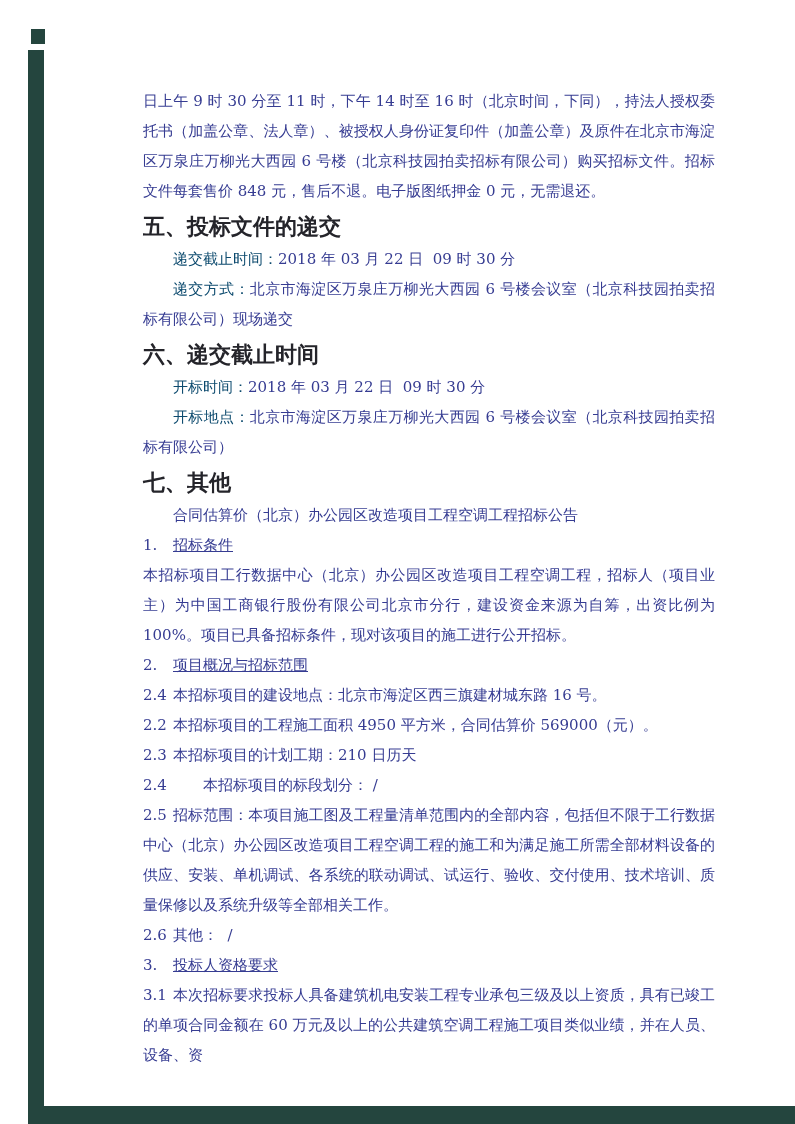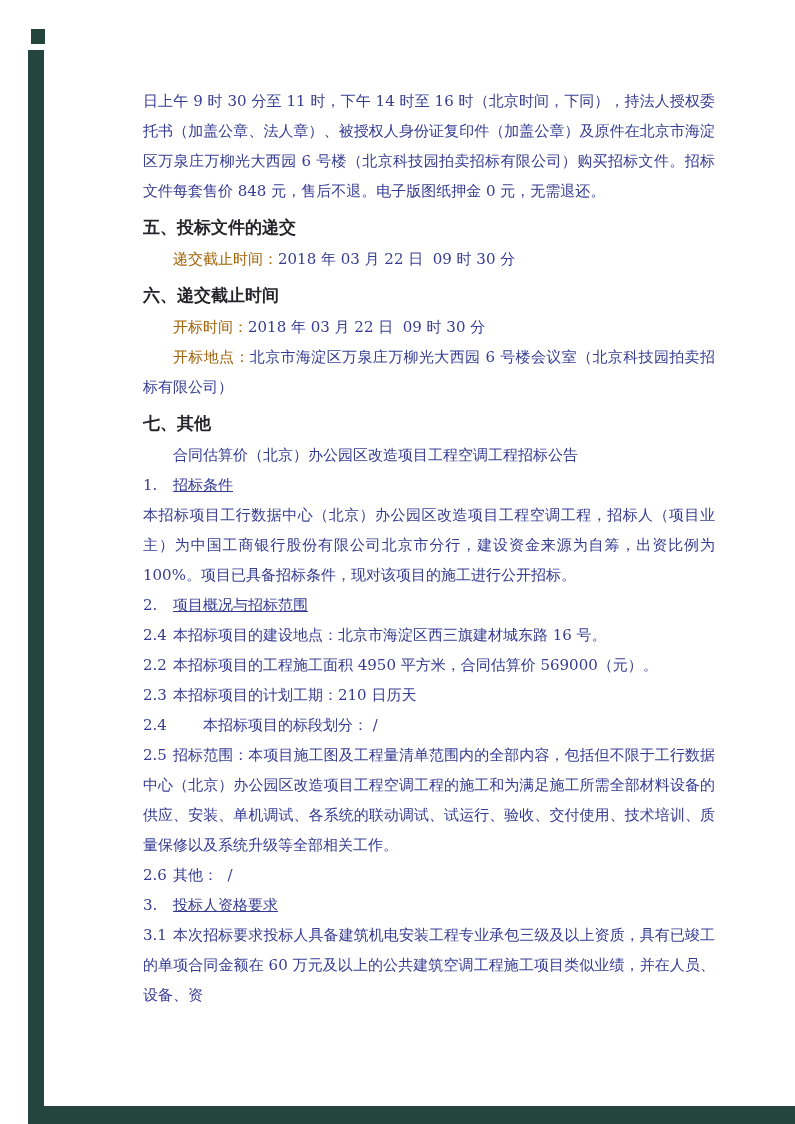--- a/index.html
+++ b/index.html
@@ -33,47 +33,48 @@
     left: 115px; top: 86px;
     width: 572px;
     font-size: 15px;
     line-height: 30px;
     color: #363c92;
   }
   .content p { margin: 0; }
   .just { text-align: justify; }
   .sec-h {
     font-family: "DejaVu Sans", "Liberation Sans", sans-serif;
-    font-size: 17px;
+    font-size: 22px;
     font-weight: bold;
     color: #24242a;
     line-height: 30px;
     margin: 6px 0 2px 0;
   }
   .item { text-indent: 2em; }
-  .item .label { color: #a16207; }
+  .item .label { color: #0c4a6e; }
   .title-line { text-indent: 2em; }
   .clause .cnum { display: inline-block; min-width: 30px; }
   .clause .cnum.wide { min-width: 60px; }
   .num-top { margin-top: 3px; text-decoration: underline; }
 </style>
 </head>
 <body>
 
 <div class="page">
   <div class="edge-square"></div>
   <div class="edge-left"></div>
   <div class="edge-bottom"></div>
 
   <div class="content">
 
     <p class="just">日上午 9 时 30 分至 11 时，下午 14 时至 16 时（北京时间，下同），持法人授权委托书（加盖公章、法人章）、被授权人身份证复印件（加盖公章）及原件在北京市海淀区万泉庄万柳光大西园 6 号楼（北京科技园拍卖招标有限公司）购买招标文件。招标文件每套售价 848 元，售后不退。电子版图纸押金 0 元，无需退还。</p>
 
     <h2 class="sec-h">五、投标文件的递交</h2>
     <p class="item"><span class="label">递交截止时间：</span><span>2018 年 03 月 22 日&nbsp; 09 时 30 分</span></p>
+    <p class="item just"><span class="label">递交方式：</span><span>北京市海淀区万泉庄万柳光大西园 6 号楼会议室（北京科技园拍卖招标有限公司）现场递交</span></p>
 
     <h2 class="sec-h">六、递交截止时间</h2>
     <p class="item"><span class="label">开标时间：</span><span>2018 年 03 月 22 日&nbsp; 09 时 30 分</span></p>
     <p class="item just"><span class="label">开标地点：</span><span>北京市海淀区万泉庄万柳光大西园 6 号楼会议室（北京科技园拍卖招标有限公司）</span></p>
 
     <h2 class="sec-h">七、其他</h2>
     <p class="title-line">合同估算价（北京）办公园区改造项目工程空调工程招标公告</p>
 
     <p class="clause num-top"><span class="cnum">1.</span><span>招标条件</span></p>
     <p class="clause just"><span>本招标项目工行数据中心（北京）办公园区改造项目工程空调工程，招标人（项目业主）为中国工商银行股份有限公司北京市分行，建设资金来源为自筹，出资比例为 100%。项目已具备招标条件，现对该项目的施工进行公开招标。</span></p>

